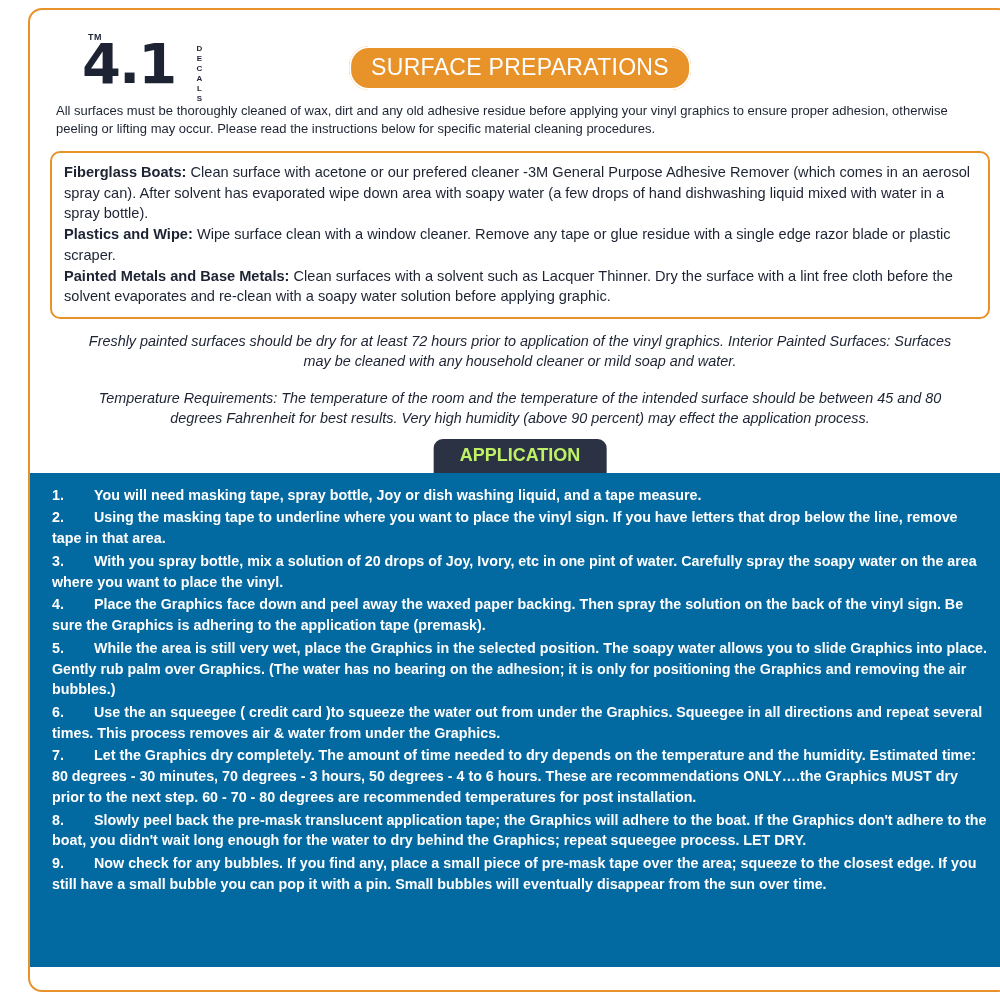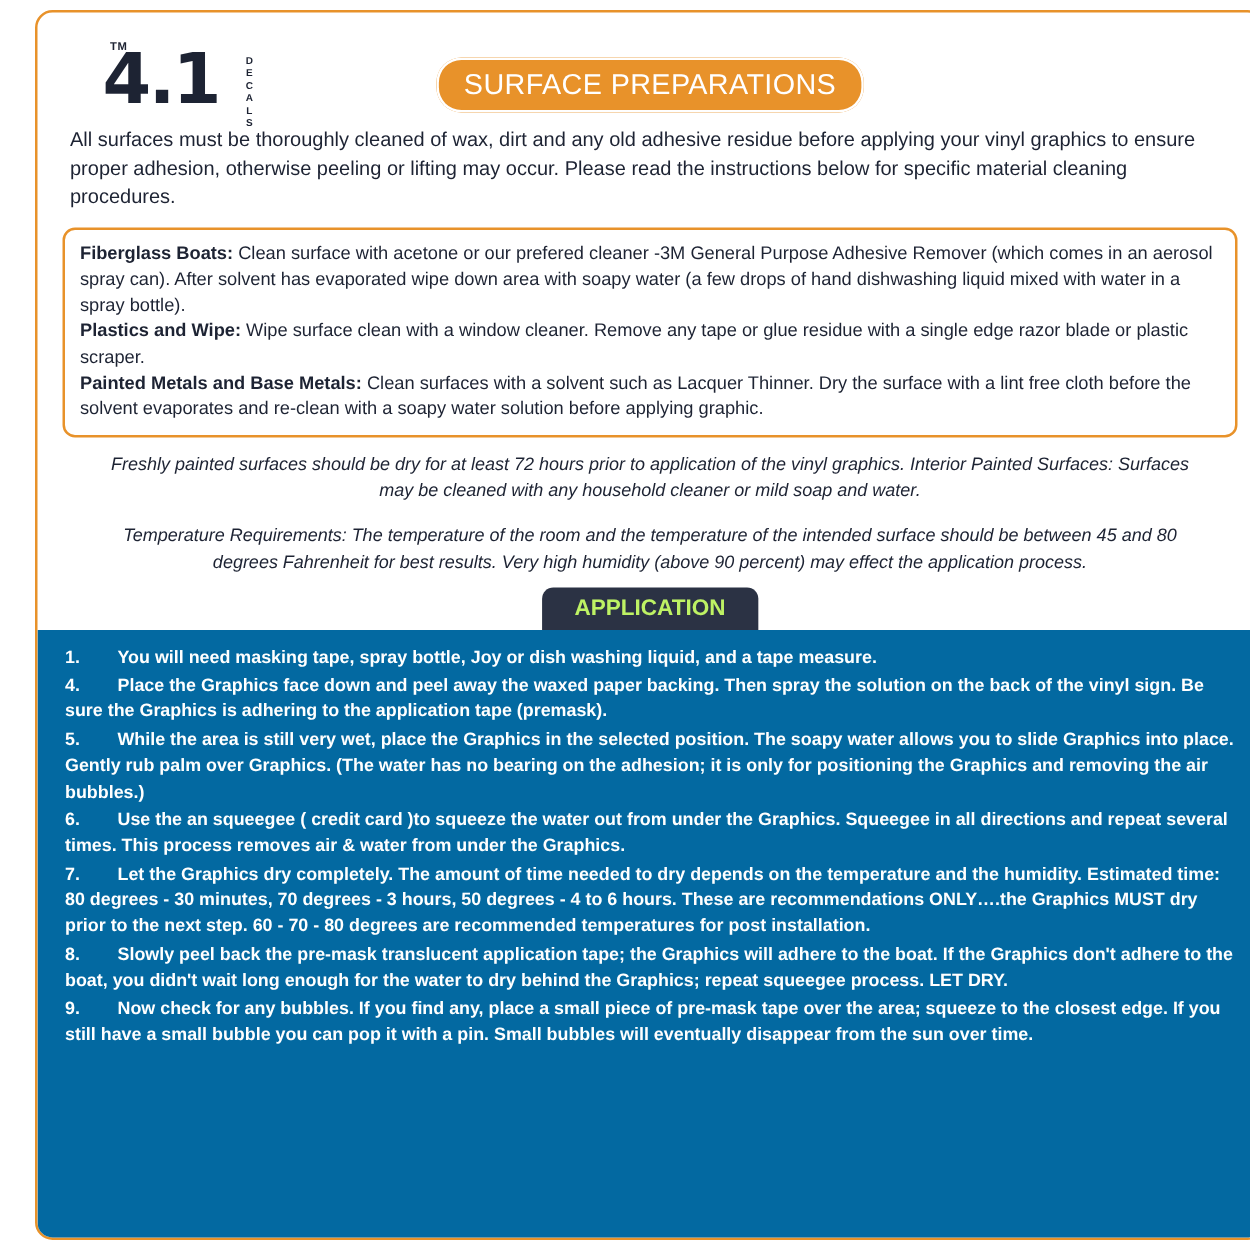--- a/index.html
+++ b/index.html
@@ -88,21 +88,21 @@
     font-weight: normal;
     letter-spacing: 0.3px;
     padding: 8px 22px 9px 22px;
     border-radius: 20px;
     white-space: nowrap;
     box-shadow: 0 0 0 2px #fff inset;
   }
 
   
   .intro {
-    font-size: 16px;
+    font-size: 13px;
     line-height: 1.42;
     padding: 6px 8px 10px 8px;
     text-align: left;
   }
 
   
   .orange-box {
     border: 2px solid #e8922a;
     border-radius: 10px;
     padding: 9px 12px 10px 12px;
@@ -200,20 +200,22 @@
 
       <div class="note">Freshly painted surfaces should be dry for at least 72 hours prior to application of the vinyl graphics. Interior Painted Surfaces: Surfaces may be cleaned with any household cleaner or mild soap and water.</div>
       <div class="note second">Temperature Requirements: The temperature of the room and the temperature of the intended surface should be between 45 and 80 degrees Fahrenheit for best results. Very high humidity (above 90 percent) may effect the application process.</div>
 
       <div class="app-banner-wrap">
         <div class="badge-application">APPLICATION</div>
       </div>
 
       <div class="dark-panel">
         <div class="step"><span class="n">1.</span><span>You will need masking tape, spray bottle, Joy or dish washing liquid, and a tape measure.</span></div>
+        <div class="step"><span class="n">2.</span><span>Using the masking tape to underline where you want to place the vinyl sign. If you have letters that drop below the line, remove tape in that area.</span></div>
+        <div class="step"><span class="n">3.</span><span>With you spray bottle, mix a solution of 20 drops of Joy, Ivory, etc in one pint of water. Carefully spray the soapy water on the area where you want to place the vinyl.</span></div>
         <div class="step"><span class="n">4.</span><span>Place the Graphics face down and peel away the waxed paper backing. Then spray the solution on the back of the vinyl sign. Be sure the Graphics is adhering to the application tape (premask).</span></div>
         <div class="step"><span class="n">5.</span><span>While the area is still very wet, place the Graphics in the selected position. The soapy water allows you to slide Graphics into place. Gently rub palm over Graphics. (The water has no bearing on the adhesion; it is only for positioning the Graphics and removing the air bubbles.)</span></div>
         <div class="step"><span class="n">6.</span><span>Use the an squeegee ( credit card )to squeeze the water out from under the Graphics. Squeegee in all directions and repeat several times. This process removes air &amp; water from under the Graphics.</span></div>
         <div class="step"><span class="n">7.</span><span>Let the Graphics dry completely. The amount of time needed to dry depends on the temperature and the humidity. Estimated time: 80 degrees - 30 minutes, 70 degrees - 3 hours, 50 degrees - 4 to 6 hours. These are recommendations ONLY….the Graphics MUST dry prior to the next step. 60 - 70 - 80 degrees are recommended temperatures for post installation.</span></div>
         <div class="step"><span class="n">8.</span><span>Slowly peel back the pre-mask translucent application tape; the Graphics will adhere to the boat. If the Graphics don't adhere to the boat, you didn't wait long enough for the water to dry behind the Graphics; repeat squeegee process. LET DRY.</span></div>
         <div class="step"><span class="n">9.</span><span>Now check for any bubbles. If you find any, place a small piece of pre-mask tape over the area; squeeze to the closest edge. If you still have a small bubble you can pop it with a pin. Small bubbles will eventually disappear from the sun over time.</span></div>
       </div>
 
     </div>
   </div>

